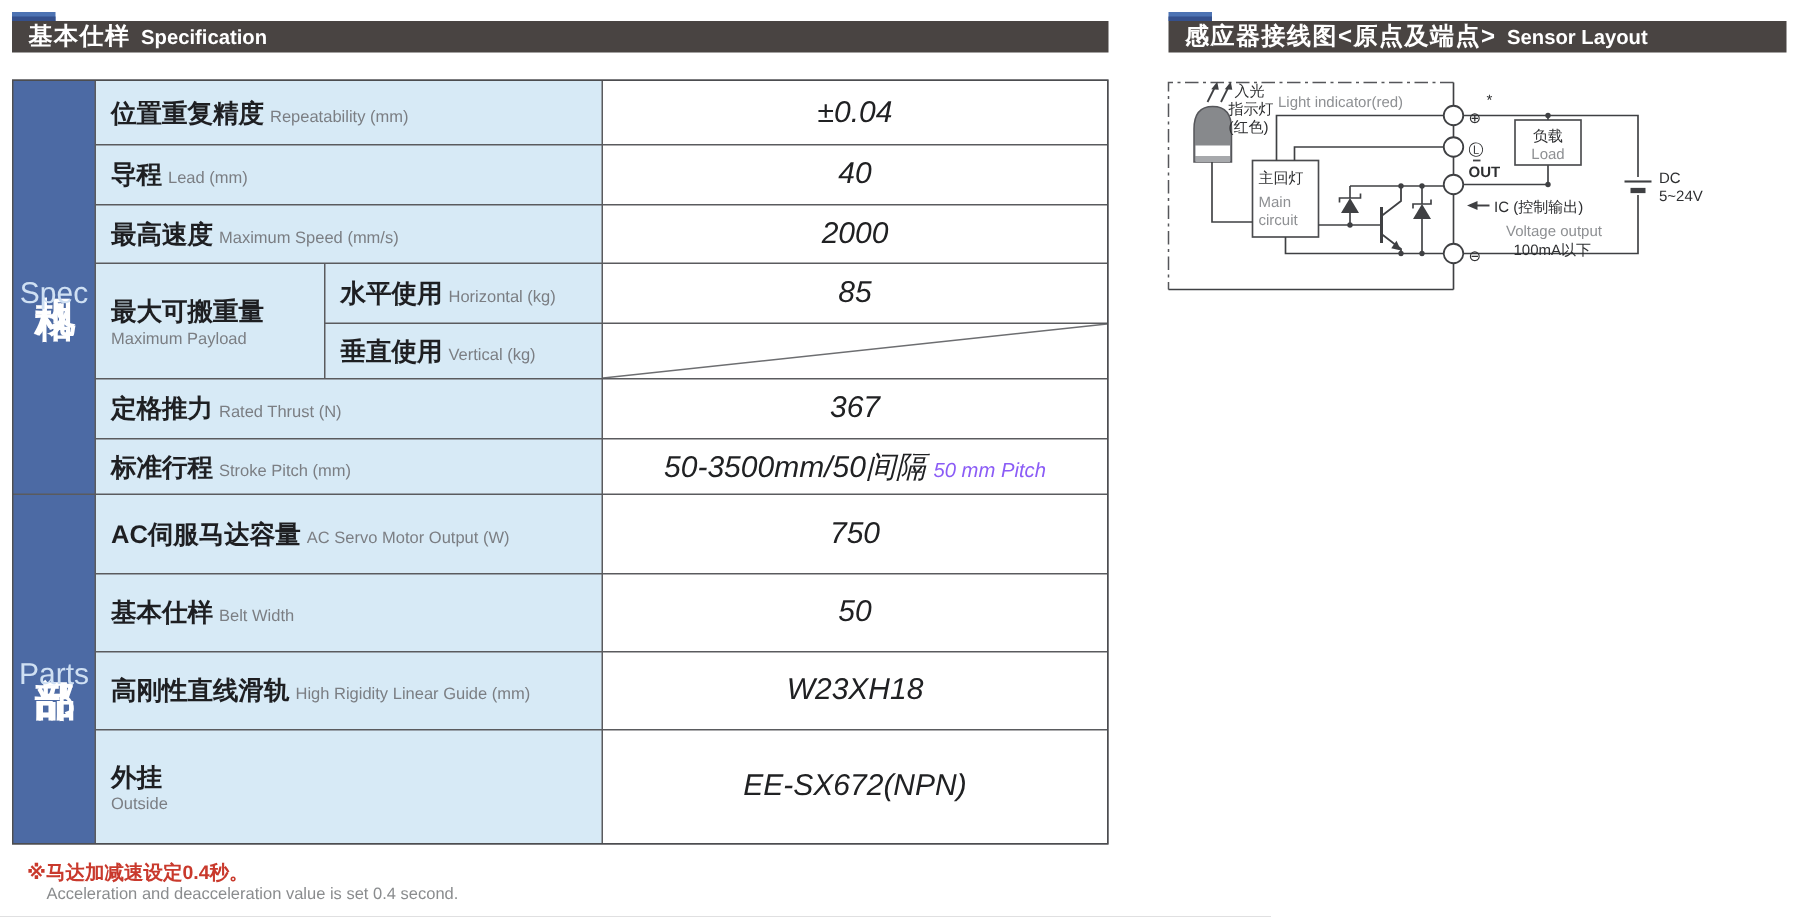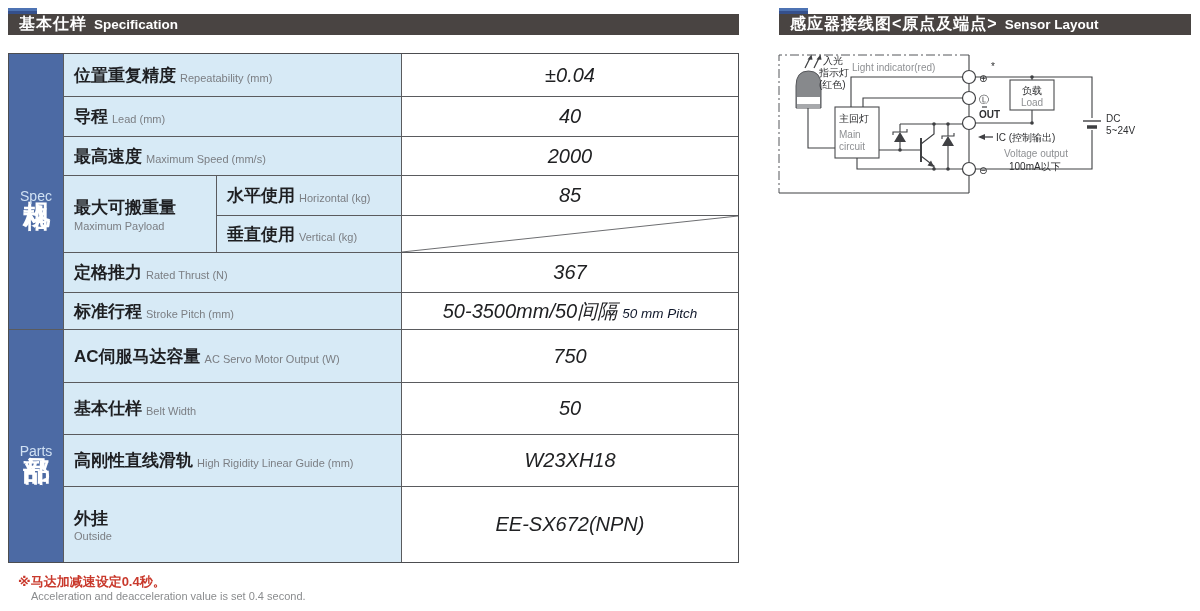--- a/index.html
+++ b/index.html
@@ -16,28 +16,28 @@
   #hdr-left  { left:8px;  width:731px; }
   #hdr-right { left:779px; width:412px; }
 
   
   #spec-table { position:absolute; left:8px; top:53px; display:grid;
     grid-template-columns:54px 152px 184px 336px;
     grid-template-rows:42px 39px 38px 39px 36px 39px 36px 52px 51px 51px 75px;
     gap:1px; background:#5a5b5e; border:1px solid #4c4d50; }
   .side { background:#4c6aa4; color:#fff; display:flex; flex-direction:column; align-items:center; justify-content:center; }
   .side .vtext { writing-mode:vertical-rl; text-orientation:upright; font-size:27px; font-weight:bold; line-height:1.1; letter-spacing:3px; }
-  .side .sub { font-size:14px; color:#cfe0f3; margin-top:3px;text-align:right; }
+  .side .sub { font-size:20px; color:#cfe0f3; margin-top:3px;text-align:right; }
   .lbl { background:#d7eaf6; display:flex; align-items:center; padding-left:10px; overflow:hidden; }
   .lbl .zh { font-size:17px; font-weight:bold; color:#1e1f22; white-space:nowrap; }
   .lbl .en { font-size:11px; color:#7b7e83; margin-left:4px; padding-top:5px; white-space:nowrap; }
   .lbl.stack { flex-direction:column; align-items:flex-start; justify-content:center; }
   .lbl.stack .en { margin-left:0; padding-top:1px; }
   .val { background:#fff; display:flex; align-items:center; justify-content:center; font-size:20px; color:#202123;font-style:italic; }
-  .val .suffix { font-size:13.5px; color:#0f172a; margin-left:5px; padding-top:4px; }
+  .val .suffix { font-size:13.5px; color:#8b5cf6; margin-left:5px; padding-top:4px; }
   .val.diag { position:relative; }
   .val.diag svg { position:absolute; inset:0; width:100%; height:100%; }
   .split-row { background:#d7eaf6; display:flex; }
   .split-row .cell-a { width:204px; border-right:1px solid #5a5b5e; }
   .split-row .cell-b { flex:1; }
   .split-row .inner { height:100%; display:flex; flex-direction:column; justify-content:center; padding-left:10px; }
   .split-row .zh { font-size:17px; font-weight:bold; color:#1e1f22; }
   .split-row .en { font-size:11px; color:#7b7e83; }
 
   

